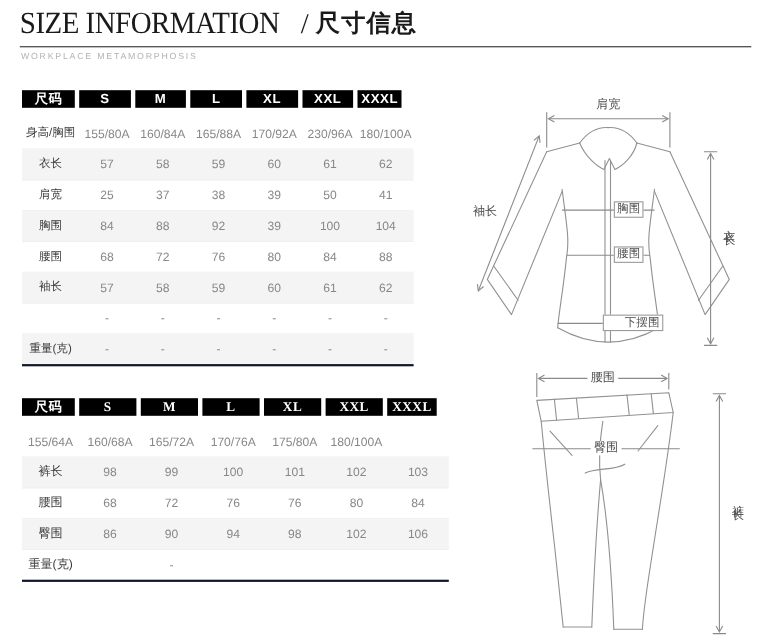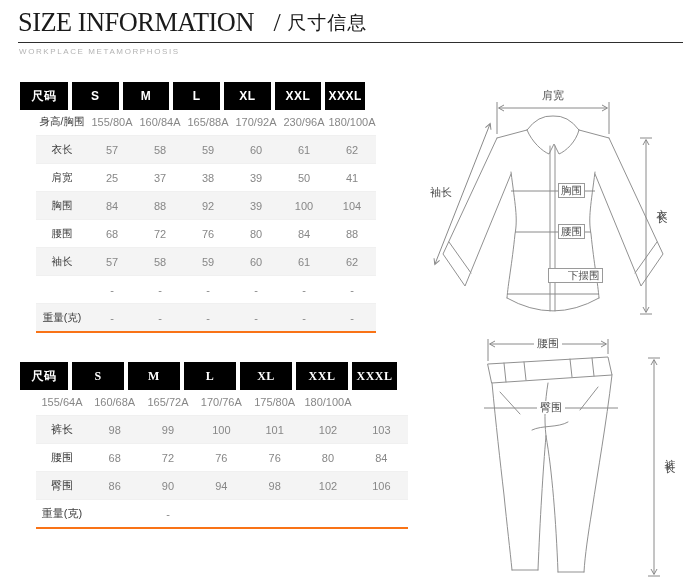--- a/index.html
+++ b/index.html
@@ -7,39 +7,39 @@
     width:700px;height:585px;background:#ffffff;overflow:hidden;position:relative;
     font-family:"Liberation Sans","DejaVu Sans",sans-serif;
     -webkit-font-smoothing:antialiased;
   }
   .page{position:absolute;inset:0;}
 
   
   .hdr-title{position:absolute;left:18px;top:6px;white-space:nowrap;color:#1a1a1a;}
   .t-en{font-family:"Liberation Serif","DejaVu Serif",serif;font-size:28px;letter-spacing:-0.5px;display:inline-block;transform:scaleX(.94);transform-origin:left;}
   .t-sep{font-family:"Liberation Serif","DejaVu Serif",serif;font-size:26px;margin:0 2px 0 0;}
-  .t-cn{font-size:19px;font-weight:normal;letter-spacing:1px;position:relative;top:-2px;}
+  .t-cn{font-size:22px;font-weight:bold;letter-spacing:1px;position:relative;top:-2px;}
   .hdr-rule{position:absolute;left:18px;right:17px;top:42px;height:1px;background:#2e2e2e;}
   .hdr-sub{position:absolute;left:19px;top:47px;font-size:8px;color:#b3b3b3;letter-spacing:1.6px;}
   .hdr-tag{position:absolute;right:18px;top:44px;font-size:11px;color:#141414;display:flex;align-items:center;gap:4px;font-weight:500;letter-spacing:1px;}
   .needle{width:11px;height:13px;display:block;}
 
   
   .sizetable{position:absolute;left:20px;}
   .table-top{top:82px;width:356px;}
   .table-bottom{top:362px;width:388px;}
   .trow{display:grid;grid-template-columns:52px repeat(6,1fr);align-items:center;min-height:27px;}
   .trow.thead{min-height:24px;margin-bottom:2px;}
   .hcell{padding-right:4px;height:24px;}
   .hcell:last-child{padding-right:11px;}
-  .hbox{background:#000;color:#fff;height:28px;display:flex;align-items:center;justify-content:center;font-size:12px;font-weight:bold;letter-spacing:.5px;}
+  .hbox{background:#000;color:#fff;height:16px;display:flex;align-items:center;justify-content:center;font-size:12px;font-weight:bold;letter-spacing:.5px;}
   .table-bottom .hbox{font-family:"Liberation Serif","DejaVu Serif",serif;font-weight:bold;}
   .trow.shaded{background:#f4f4f4;}
-  .trow.datarow{border-bottom:1px solid #f0f0f0;margin-left:16px;}
-  .trow.datarow:last-child{border-bottom:2px solid #f97316;}
+  .trow.datarow{border-bottom:1px solid #f0f0f0;}
+  .trow.datarow:last-child{border-bottom:2px solid #0f172a;}
   .cell{text-align:center;font-size:11px;color:#878787;}
   .cell.label{color:#3b3b3b;line-height:1.3;}
   .table-top .cell.label{font-size:10.5px;}
   .table-bottom .cell.label{font-size:11px;padding:2px 5px;}
 
   
   .diagram{position:absolute;}
   .diagram svg{position:absolute;left:0;top:0;}
   .shirt{left:418px;top:84px;width:272px;height:256px;}
   .pants{left:446px;top:330px;width:252px;height:252px;}
@@ -268,21 +268,21 @@
         <path d="M89,210 L181,210"></path>
 
         <path d="M222,54 L234,54 M222,230 L234,230"></path>
         <path d="M228,56 L228,228" marker-start="url(#arrS)" marker-end="url(#arrS)"></path>
       </g>
     </svg>
     <span class="dlabel centered" style="left:135px;top:5px;">肩宽</span>
     <span class="dlabel" style="left:12px;top:102px;">袖长</span>
     <span class="dlabel boxed" style="left:140px;top:99px;">胸围</span>
     <span class="dlabel boxed" style="left:140px;top:140px;">腰围</span>
-    <span class="dlabel boxed" style="left:130px;top:184px;padding-left:19px;">下摆围</span>
+    <span class="dlabel boxed" style="left:130px;top:202px;padding-left:19px;">下摆围</span>
     <span class="dlabel vert" style="left:237px;top:116px;">衣长</span>
   </div>
 
   <div class="diagram pants">
     <svg width="252" height="252" viewBox="0 0 252 252">
       <defs>
         <marker id="arrP" markerWidth="9" markerHeight="9" refX="6.5" refY="4.5" orient="auto-start-reverse">
           <path d="M1.5,1.5 L7,4.5 L1.5,7.5" fill="none" stroke="#8a8a8a" stroke-width="1"></path>
         </marker>
       </defs>

